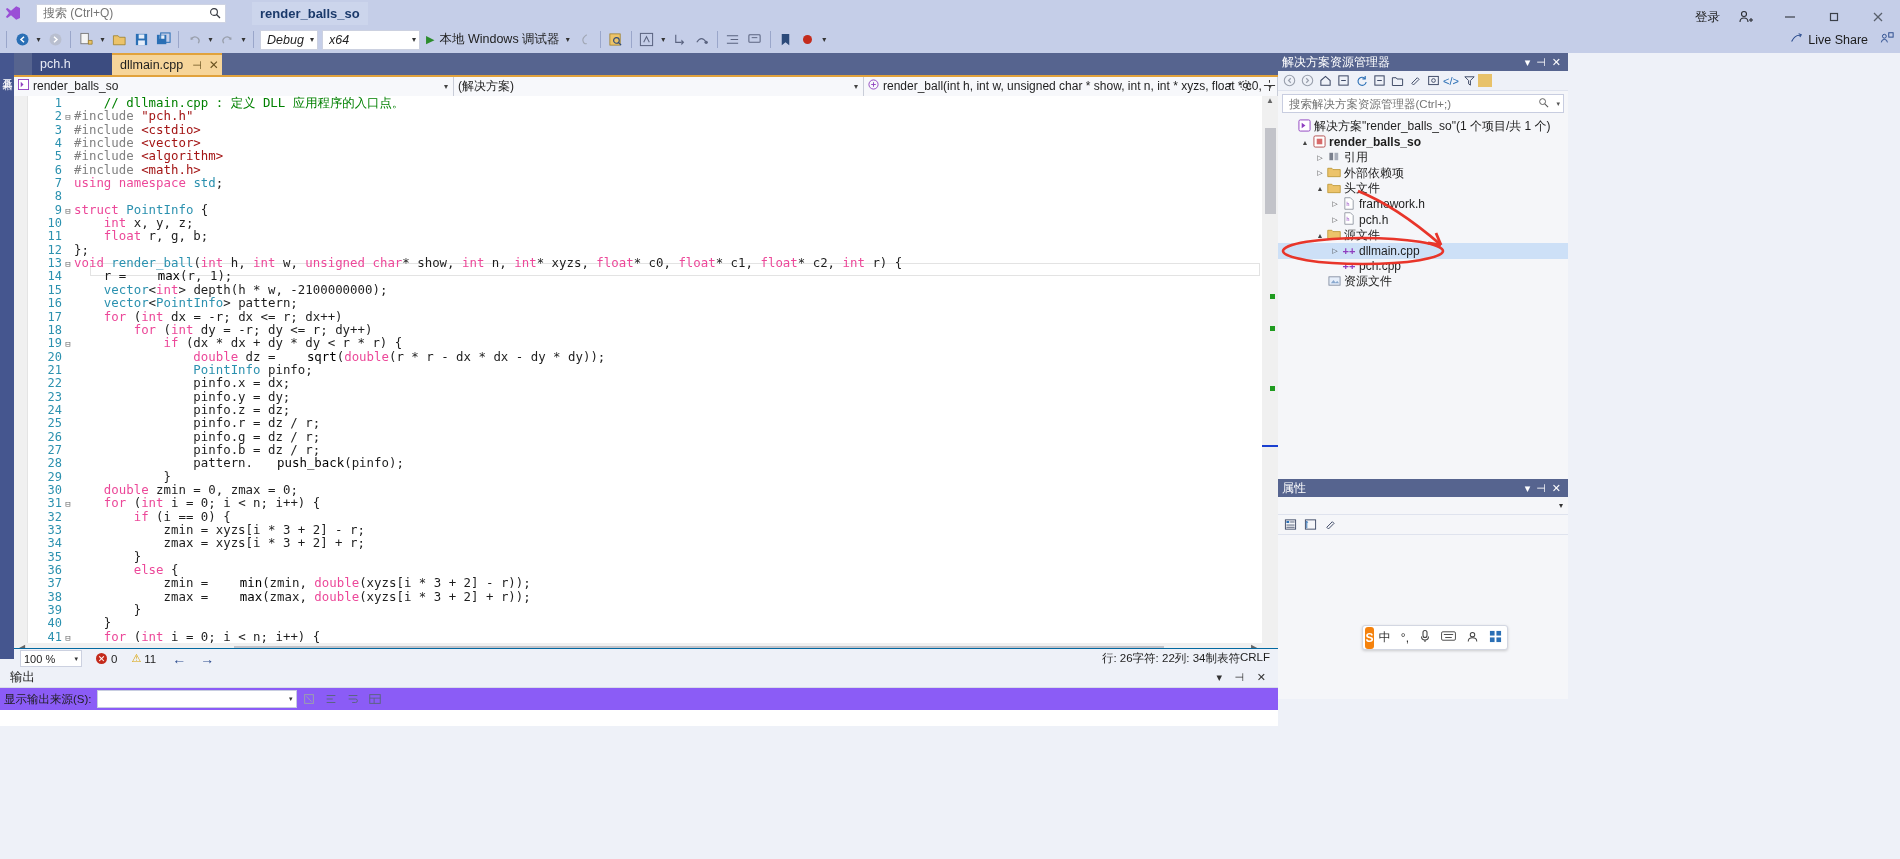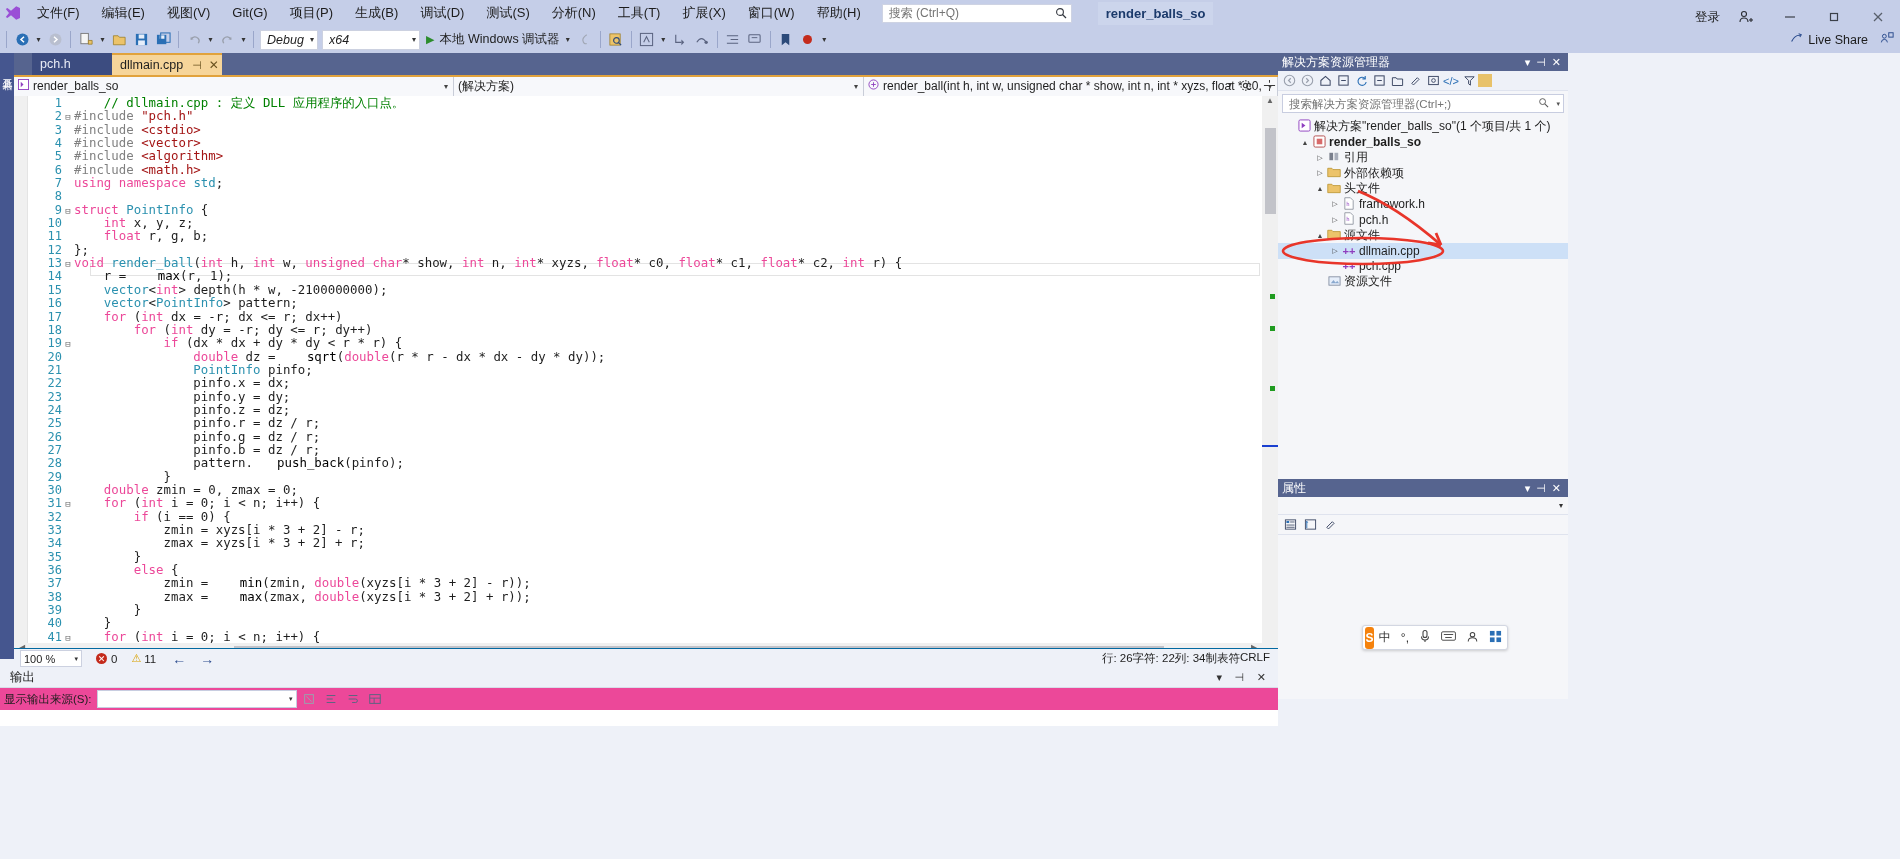--- a/index.html
+++ b/index.html
@@ -227,21 +227,21 @@
   
   .output-panel {
     position:absolute; left:0; top:668px; width:1278px; height:58px; background:#eef1f8;
   }
   .out-head {
     height:19px; background:#eef1f8; display:flex; align-items:center; font-size:12.5px;
     color:#1e1e1e; padding-left:10px; position:relative;
   }
   .out-head .oi { position:absolute; font-size:11px; color:#333; }
   .out-body { background:#fff; height:39px; border-top:1px solid #d8dce8; position:relative; }
-  .out-toolbar { height:22px; display:flex; align-items:center; padding:2px 4px; font-size:11.5px; background:#ec4899; }
+  .out-toolbar { height:22px; display:flex; align-items:center; padding:2px 4px; font-size:11.5px; background:#8b5cf6; }
   .out-combo {
     width:200px; height:18px; background:#fff; border:1px solid #c8cde0; margin-left:5px;
     position:relative; display:flex; align-items:center;
   }
   .out-combo .oc { position:absolute; right:3px; font-size:7px; color:#333; }
   .out-btn { width:19px; height:18px; display:flex; align-items:center; justify-content:center; font-size:11px; color:#5b6480; margin-left:3px; }
 
   
   .ime {
     position:absolute; left:1362px; top:625px; width:146px; height:25px;
@@ -261,35 +261,20 @@
 </head>
 <body>
 
 <div class="app">
 
   <div class="titlebar">
     <div class="vs-logo">
       <svg width="16" height="16" viewBox="0 0 16 16">
         <path d="M11.2 1.2 L15 3 v10 l-3.8 1.8 L6 10.3 2.4 13 0.8 12 4 8 0.8 4 2.4 3 6 5.7 Z" fill="#9a4fd6"></path>
       </svg>
-    </div>
-    <div class="menu">
-      <div class="menu-item">文件(F)</div>
-      <div class="menu-item">编辑(E)</div>
-      <div class="menu-item">视图(V)</div>
-      <div class="menu-item">Git(G)</div>
-      <div class="menu-item">项目(P)</div>
-      <div class="menu-item">生成(B)</div>
-      <div class="menu-item">调试(D)</div>
-      <div class="menu-item">测试(S)</div>
-      <div class="menu-item">分析(N)</div>
-      <div class="menu-item">工具(T)</div>
-      <div class="menu-item">扩展(X)</div>
-      <div class="menu-item">窗口(W)</div>
-      <div class="menu-item">帮助(H)</div>
     </div>
     <div class="search-box">
       <input type="text" placeholder="搜索 (Ctrl+Q)" style="">
       <span class="search-icon">
         <svg width="12" height="12" viewBox="0 0 12 12">
             <circle cx="5" cy="5" r="3.4" fill="none" stroke="#33373f" stroke-width="1.1"></circle>
             <line x1="7.5" y1="7.5" x2="11" y2="11" stroke="#33373f" stroke-width="1.2"></line>
           </svg>
       </span>
     </div>

